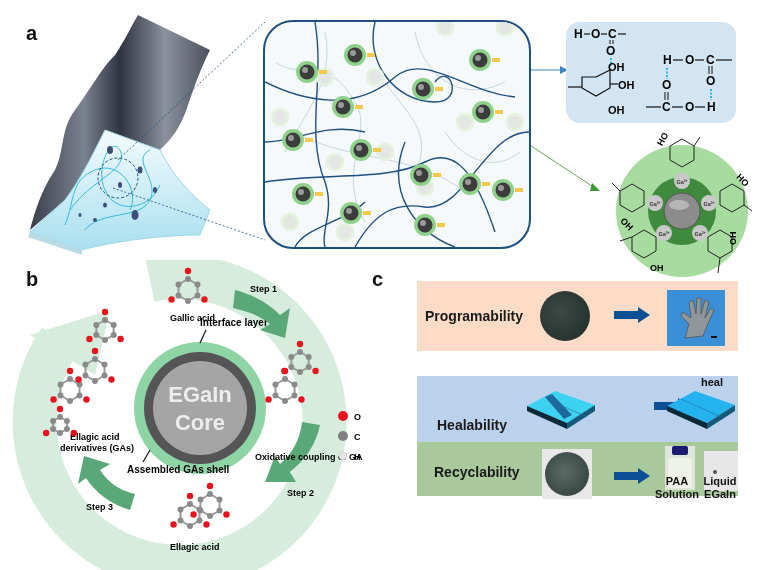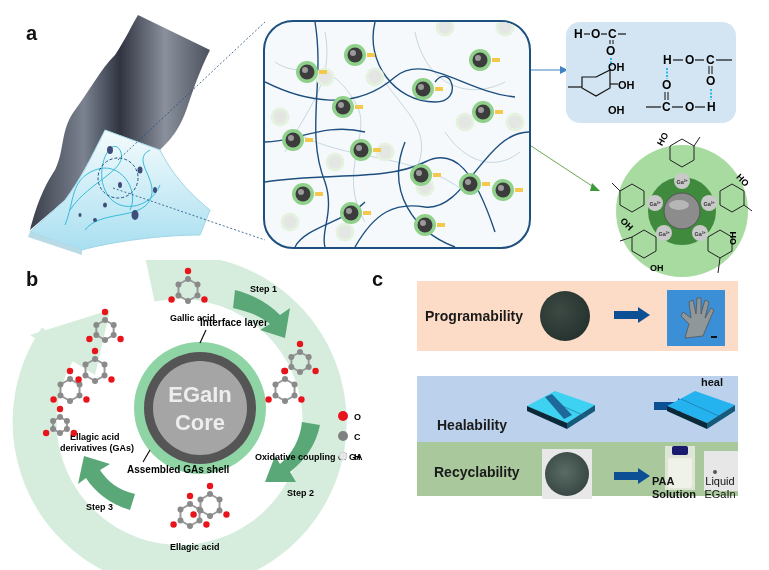--- a/index.html
+++ b/index.html
@@ -502,21 +502,21 @@
       <rect x="0" y="4" width="24" height="8" fill="#0d4f95"></rect>
       <polygon points="24,0 36,8 24,16" fill="#0d4f95"></polygon>
     </svg>
   <div style="position:absolute;left:248px;top:4px;width:30px;height:44px;background:#dfe6d8;">
     <div style="position:absolute;left:7px;top:0;width:16px;height:9px;background:#1a1a6e;border-radius:2px;"></div>
     <div style="position:absolute;left:3px;top:12px;width:24px;height:30px;background:#eef2e8;border-radius:3px;"></div>
   </div>
   <div style="position:absolute;left:287px;top:9px;width:34px;height:40px;background:#e7e7e7;">
     <div style="position:absolute;left:9px;top:19px;width:4px;height:4px;border-radius:50%;background:#555;"></div>
   </div>
-  <div style="position:absolute;left:235px;top:33px;width:50px;text-align:left;font-weight:bold;font-size:11px;line-height:13px;color:#111;">
+  <div style="position:absolute;left:235px;top:33px;width:50px;text-align:center;font-weight:bold;font-size:11px;line-height:13px;color:#111;">
     <div>PAA</div>
     <div>Solution</div>
   </div>
-  <div style="position:absolute;left:282px;top:33px;width:42px;text-align:center;font-weight:normal;font-size:11px;line-height:13px;color:#111;">
+  <div style="position:absolute;left:282px;top:33px;width:42px;text-align:center;font-weight:bold;font-size:11px;line-height:13px;color:#111;">
     <div>Liquid</div>
     <div>EGaIn</div>
   </div>
 </div>
 
 </body></html>

